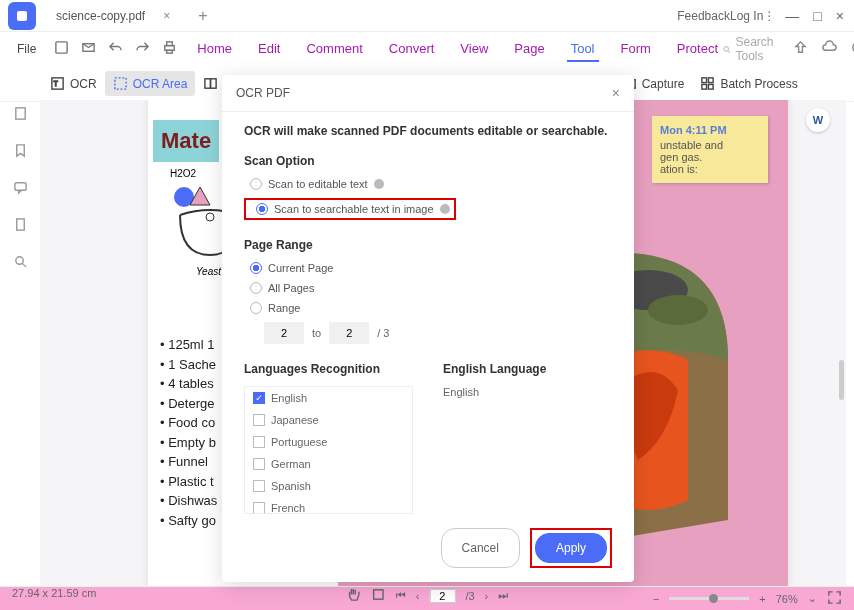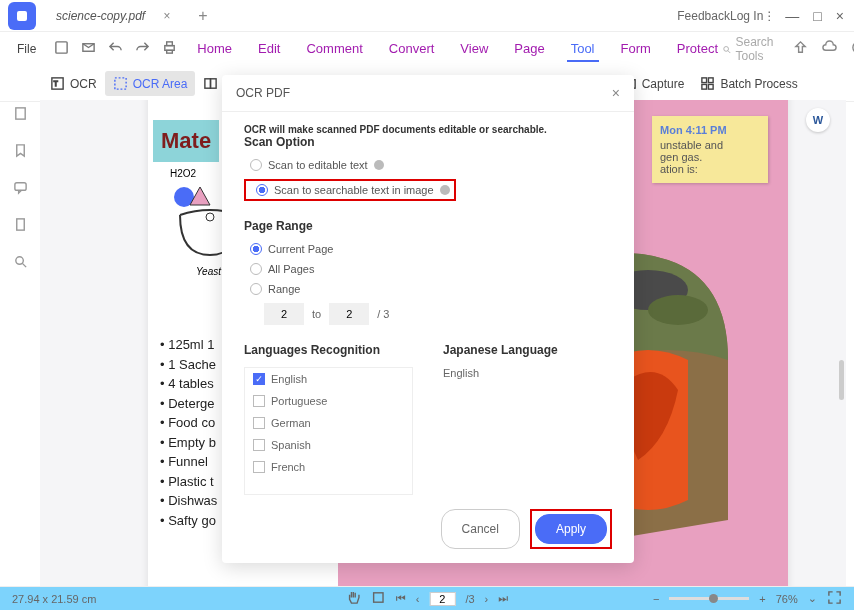--- a/index.html
+++ b/index.html
@@ -2,21 +2,21 @@
 <html><head>
 <meta charset="utf-8">
 <style>
 * { margin: 0; padding: 0; box-sizing: border-box; font-family: -apple-system, BlinkMacSystemFont, "Segoe UI", Arial, sans-serif; }
 body { width: 854px; height: 610px; background: #fff; position: relative; overflow: hidden; }
 
 
 .titlebar { height: 32px; display: flex; align-items: center; background: #fff; border-bottom: 1px solid #eee; }
 .app-icon { width: 28px; height: 28px; background: #4a6cf7; border-radius: 6px; margin-left: 8px; display: flex; align-items: center; justify-content: center; }
 .app-icon svg { fill: #fff; }
-.tab { display: flex; align-items: center; padding: 0 12px; margin-left: 8px; height: 30px; font-size: 12px; color: #555; font-style: italic; }
+.tab { display: flex; align-items: center; padding: 0 12px; margin-left: 8px; height: 30px; font-size: 12px; color: #555; }
 .tab-close { margin-left: 18px; color: #888; cursor: pointer; }
 .tab-add { margin-left: 8px; color: #888; font-size: 16px; padding: 0 8px; cursor: pointer; }
 .titlebar-spacer { flex: 1; }
 .titlebar-actions { display: flex; align-items: center; margin-right: 10px; font-size: 12px; color: #666; }
 .window-controls { display: flex; gap: 14px; color: #666; margin-right: 10px; font-size: 14px; }
 
 
 .menubar { height: 34px; display: flex; align-items: center; padding: 0 7px; gap: 0; }
 .menu-file { font-size: 12px; color: #444; padding: 0 10px; cursor: pointer; }
 .menu-icons { display: flex; gap: 12px; padding: 0 8px; color: #777; }
@@ -49,21 +49,21 @@
 .geology { position: absolute; right: 40px; top: 130px; width: 200px; height: 340px; }
 .temp-label { position: absolute; left: 350px; top: 440px; font-size: 22px; color: #222; font-style: italic; }
 .word-badge { position: absolute; right: 16px; top: 8px; width: 24px; height: 24px; background: #fff; border-radius: 50%; display: flex; align-items: center; justify-content: center; font-size: 11px; font-weight: bold; color: #2b579a; box-shadow: 0 1px 3px rgba(0,0,0,0.2); }
 
 
 .modal { position: absolute; left: 222px; top: 75px; width: 412px; background: #fff; border-radius: 4px; box-shadow: 0 4px 20px rgba(0,0,0,0.15); z-index: 100; }
 .modal-header { display: flex; align-items: center; padding: 10px 14px; border-bottom: 1px solid #eee; }
 .modal-title { font-size: 12px; color: #555; text-align: center; }
 .modal-close { margin-left: auto; color: #888; cursor: pointer; font-size: 14px; }
 .modal-body { padding: 12px 22px 14px; }
-.modal-desc { font-size: 10px; color: #333; font-weight: 600; }
+.modal-desc { font-size: 12px; color: #333; font-weight: 600; margin-bottom: 16px; }
 .section-title { font-size: 12px; font-weight: 600; color: #333; margin-bottom: 10px; }
 .radio-row { display: flex; align-items: center; gap: 6px; font-size: 11px; color: #555; margin-bottom: 8px; padding-left: 6px; }
 .radio { width: 12px; height: 12px; border: 1px solid #bbb; border-radius: 50%; display: inline-block; }
 .radio.checked { border-color: #4a6cf7; background: radial-gradient(circle, #4a6cf7 0%, #4a6cf7 45%, #fff 50%); }
 .info-icon { width: 10px; height: 10px; background: #bbb; border-radius: 50%; display: inline-block; }
 .highlight-box { border: 2px solid #d00; padding: 3px 4px; display: inline-flex; }
 .range-inputs { display: flex; align-items: center; gap: 8px; margin-left: 20px; font-size: 11px; color: #666; margin-top: 6px; }
 .range-inputs input { width: 40px; height: 22px; border: none; background: #f0f0f0; text-align: center; font-size: 11px; }
 .lang-section { display: flex; gap: 30px; margin-top: 18px; }
 .lang-col { flex: 1; }
@@ -74,21 +74,21 @@
 .selected-lang { font-size: 11px; color: #666; margin-top: 10px; }
 .modal-footer { display: flex; justify-content: flex-end; gap: 10px; padding: 0 22px 14px; }
 .btn { padding: 7px 20px; border-radius: 14px; font-size: 12px; cursor: pointer; border: 1px solid #ccc; background: #fff; color: #666; }
 .btn-primary { background: #4a6cf7; color: #fff; border-color: #4a6cf7; }
 .apply-highlight { border: 2px solid #d00; padding: 3px; display: inline-block; }
 
 
 .vscroll { position: absolute; right: 2px; top: 260px; width: 5px; height: 40px; background: #ccc; border-radius: 3px; }
 
 
-.statusbar { position: absolute; bottom: 0; left: 0; right: 0; height: 24px; background: #7dd3fc; border-top: 1px solid #eee; display: flex; align-items: center; font-size: 11px; color: #666; padding: 0 12px; }
+.statusbar { position: absolute; bottom: 0; left: 0; right: 0; height: 24px; background: #f9a8d4; border-top: 1px solid #eee; display: flex; font-size: 11px; color: #666; padding: 0 12px; }
 .statusbar .center { position: absolute; left: 50%; transform: translateX(-50%); display: flex; align-items: center; gap: 10px; }
 .statusbar .right { margin-left: auto; display: flex; align-items: center; gap: 10px; }
 .page-input { width: 26px; border: 1px solid #ccc; text-align: center; font-size: 11px; }
 .zoom-slider { width: 80px; height: 3px; background: #ddd; position: relative; }
 .zoom-slider::after { content: ""; position: absolute; left: 40px; top: -3px; width: 9px; height: 9px; border-radius: 50%; background: #888; }
 
 
 svg.i { width: 15px; height: 15px; stroke: currentColor; fill: none; stroke-width: 1.5; }
 </style>
 </head>
@@ -345,39 +345,43 @@
     <div class="lang-section">
       <div class="lang-col">
         <div class="section-title">Languages Recognition</div>
         <div class="lang-list">
           <div class="lang-item">
               <span class="checkbox checked">✓</span>
               <span>English</span>
             </div>
           <div class="lang-item">
               <span class="checkbox"></span>
+              <span>Japanese</span>
+            </div>
+          <div class="lang-item">
+              <span class="checkbox"></span>
               <span>Portuguese</span>
             </div>
           <div class="lang-item">
               <span class="checkbox"></span>
               <span>German</span>
             </div>
           <div class="lang-item">
               <span class="checkbox"></span>
               <span>Spanish</span>
             </div>
           <div class="lang-item">
               <span class="checkbox"></span>
               <span>French</span>
             </div>
 
         </div>
       </div>
       <div class="lang-col">
-        <div class="section-title">Japanese Language</div>
+        <div class="section-title">English Language</div>
         <div class="selected-lang">English</div>
       </div>
     </div>
   </div>
   <div class="modal-footer">
     <button class="btn">Cancel</button>
     <span class="apply-highlight"><button class="btn btn-primary">Apply</button></span>
   </div>
 </div>
 

